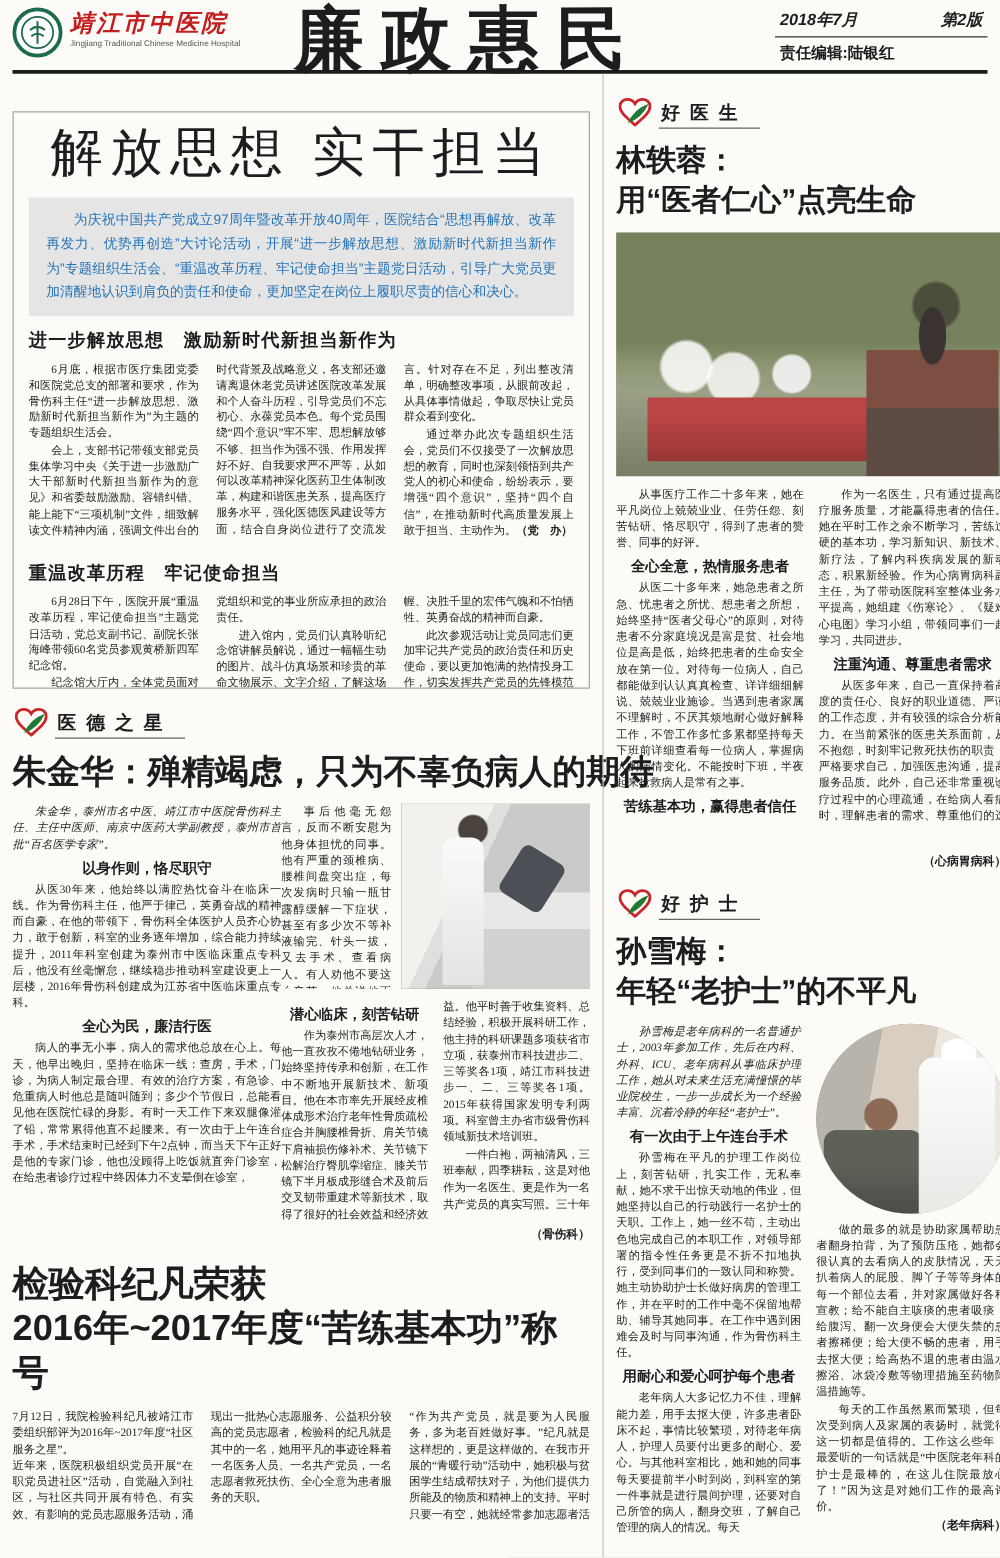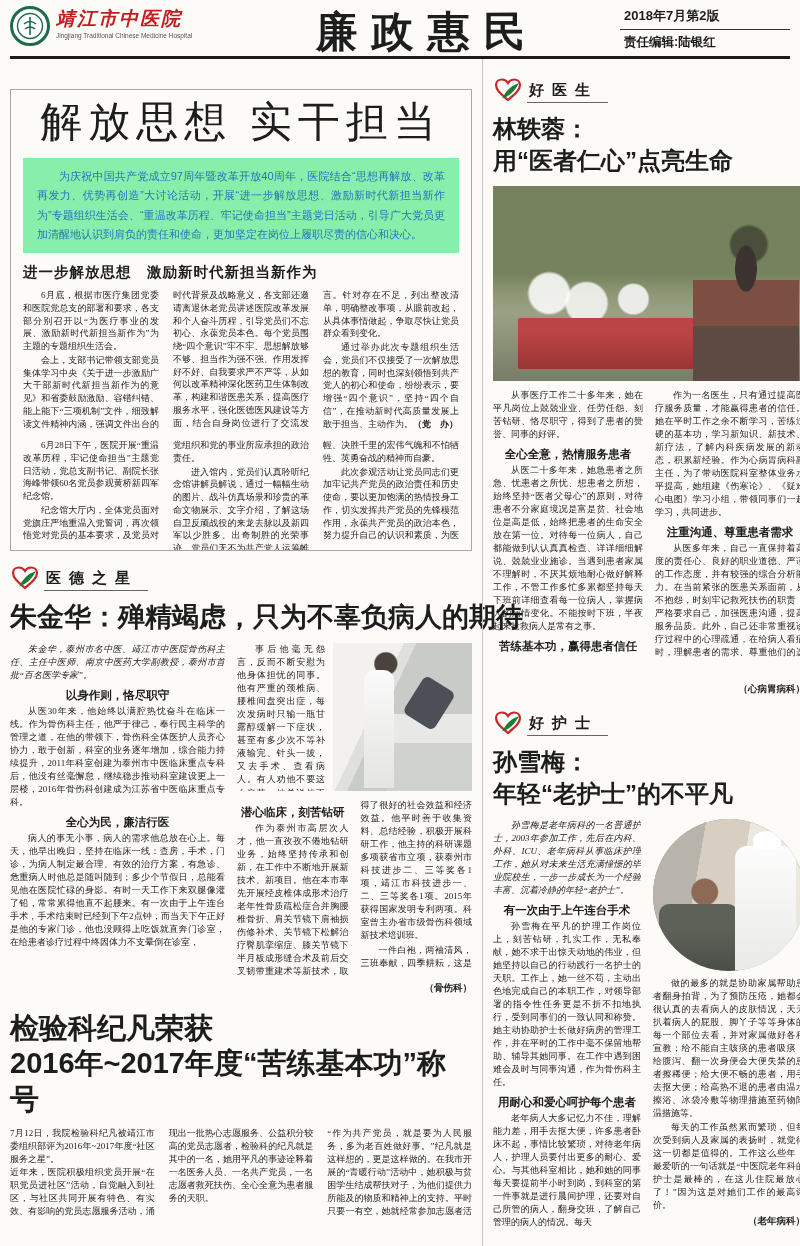--- a/index.html
+++ b/index.html
@@ -12,55 +12,55 @@
   
   .hdr { display:flex; align-items:stretch; padding:6px 10px 4px; height:56px; }
   .logo-wrap { display:flex; align-items:flex-start; gap:6px; width:225px; }
   .logo-emblem { width:40px; height:40px; border-radius:50%; border:3px solid #1d6b4a;
     position:relative; background:#fff; flex:0 0 auto; }
   .logo-emblem svg { position:absolute; inset:3px; }
   .logo-names { display:flex; flex-direction:column; }
   .logo-cn { color:#c21d1f; font-weight:bold; font-size:19px; letter-spacing:2px;
     font-family:"Liberation Serif",serif; font-style:italic; }
   .logo-en { color:#555; font-size:6.5px; font-family:"Liberation Sans",sans-serif; }
-  .masthead { flex:1; text-align:center; font-size:42px; font-weight:900;
+  .masthead { flex:1; text-align:left; font-size:56px; font-weight:900;
     letter-spacing:14px; font-family:"Liberation Serif",serif; line-height:52px; }
   .hdr-right { width:170px; display:flex; flex-direction:column; justify-content:center;
     font-family:"Liberation Sans",sans-serif; font-weight:bold; }
-  .hdr-date { font-size:13px; display:flex; justify-content:flex-start; padding:0 4px 4px; }
+  .hdr-date { font-size:13px; display:flex; justify-content:space-between; padding:0 4px 4px;font-style:italic; }
   .hdr-editor { border-top:1px solid #333; padding:4px 4px 0; font-size:12.5px; }
   .hdr-rule { height:3px; background:#1c1c1c; margin:0 10px; }
   
   .main { display:flex; padding:0 10px; gap:10px; }
   .col-left { width:462px; flex:0 0 auto; }
   .col-right { flex:1; border-left:1px solid #c8c6c0; padding-left:10px; }
   
   .lead-box { margin-top:30px; border:1px solid #a9a7a0; padding:6px 12px 8px; height:462px; overflow:hidden; }
   .lead-h1 { font-family:"Liberation Sans",sans-serif; font-weight:400; font-size:42px;
     letter-spacing:6px; text-align:center; line-height:52px; white-space:nowrap; }
-  .lead-intro { margin-top:10px; background:#86efac; color:#2574b8; padding:9px 14px;
+  .lead-intro { margin-top:10px; background:#e5e5e5; color:#2574b8; padding:9px 14px;
     font-size:11px; line-height:1.75; text-indent:2em; text-align:justify;
     font-family:"Liberation Sans",sans-serif; }
   .sec-h2 { text-align:left; font-family:"Liberation Sans",sans-serif; font-weight:bold;
     font-size:14.5px; margin:10px 0 7px; letter-spacing:1px; }
   .flow3 { columns:3; column-gap:14px; font-size:9px; line-height:1.42; text-align:justify; overflow:hidden; }
   .flow3.s1 { height:150px; }
   .flow3.s2 { height:120px; }
   .flow3 p, .bodytext p { text-indent:2em; margin-bottom:1px; }
   .inline-byline { font-weight:bold; font-family:"Liberation Sans",sans-serif; }
   
   .badge { display:flex; align-items:flex-end; gap:4px; margin-top:14px; }
   .badge svg { width:30px; height:26px; }
   .badge-label { font-family:"Liberation Sans",sans-serif; font-weight:bold; font-size:15px;
     letter-spacing:8px; border-bottom:1px solid #666; padding:0 10px 2px 2px; }
   
   .zhu { margin-top:12px; }
   .zhu-h2 { font-family:"Liberation Sans",sans-serif; font-weight:900; font-size:27px;
     margin:8px 0 8px; letter-spacing:0px; white-space:nowrap; }
-  .zhu-body { display:flex; gap:12px; font-size:9px; line-height:1.45; text-align:justify; }
+  .zhu-body { display:flex; gap:0; font-size:9px; line-height:1.45; text-align:justify; }
   .zhu-c1 { width:215px; flex:0 0 auto; height:352px; overflow:hidden; }
   .kai { font-style:italic; color:#222; }
   .zhu-right { flex:1; display:flex; flex-direction:column; }
   .zhu-toprow { display:flex; gap:8px; }
   .zhu-narrow { width:88px; flex:0 0 auto; height:148px; overflow:hidden; }
   .photo { position:relative; overflow:hidden; background:#8a8f84; }
   .photo-zhu { flex:1; height:148px; }
   .zhu-flow2 { columns:2; column-gap:12px; height:180px; overflow:hidden; margin-top:8px; }
   .sub-h3 { text-align:center; font-family:"Liberation Sans",sans-serif; font-weight:bold;
     font-size:11.5px; margin:5px 0 4px; text-indent:0 !important; }
@@ -149,25 +149,26 @@
   <div class="main">
 
     <div class="col-left">
 
       <section class="lead-box">
         <h1 class="lead-h1">解放思想  实干担当</h1>
         <div class="lead-intro">为庆祝中国共产党成立97周年暨改革开放40周年，医院结合“思想再解放、改革再发力、优势再创造”大讨论活动，开展“进一步解放思想、激励新时代新担当新作为”专题组织生活会、“重温改革历程、牢记使命担当”主题党日活动，引导广大党员更加清醒地认识到肩负的责任和使命，更加坚定在岗位上履职尽责的信心和决心。</div>
 
         <h2 class="sec-h2">进一步解放思想　激励新时代新担当新作为</h2>
         <div class="flow3 s1">
-          <p>6月底，根据市医疗集团党委和医院党总支的部署和要求，各支部分别召开以“为医疗事业的发展、激励新时代新担当新作为”为主题的专题组织生活会。</p>
+          <p>6月底，根据市医疗集团党委和医院党总支的部署和要求，作为骨伤科主任“进一步解放思想、激励新时代新担当新作为”为主题的专题组织生活会。</p>
           <p>会上，支部书记带领支部党员集体学习中央《关于进一步激励广大干部新时代新担当新作为的意见》和省委鼓励激励、容错纠错、能上能下“三项机制”文件，细致解读文件精神内涵，强调文件出台的时代背景及战略意义，各支部还邀请离退休老党员讲述医院改革发展和个人奋斗历程，引导党员们不忘初心、永葆党员本色。每个党员围绕“四个意识”牢不牢、思想解放够不够、担当作为强不强、作用发挥好不好、自我要求严不严等，从如何以改革精神深化医药卫生体制改革，构建和谐医患关系，提高医疗服务水平，强化医德医风建设等方面，结合自身岗位进行了交流发言。针对存在不足，列出整改清单，明确整改事项，从眼前改起，从具体事情做起，争取尽快让党员群众看到变化。</p>
           <p><span>通过举办此次专题组织生活会，党员们不仅接受了一次解放思想的教育，同时也深刻领悟到共产党人的初心和使命，纷纷表示，要增强“四个意识”，坚持“四个自信”，在推动新时代高质量发展上敢于担当、主动作为。</span><span class="inline-byline">（党　办）</span></p>
         </div>
 
+        <h2 class="sec-h2">重温改革历程　牢记使命担当</h2>
         <div class="flow3 s2">
           <p>6月28日下午，医院开展“重温改革历程，牢记使命担当”主题党日活动，党总支副书记、副院长张海峰带领60名党员参观黄桥新四军纪念馆。</p>
           <p>纪念馆大厅内，全体党员面对党旗庄严地重温入党誓词，再次领悟党对党员的基本要求，及党员对党组织和党的事业所应承担的政治责任。</p>
           <p>进入馆内，党员们认真聆听纪念馆讲解员解说，通过一幅幅生动的图片、战斗仿真场景和珍贵的革命文物展示、文字介绍，了解这场自卫反顽战役的来龙去脉以及新四军以少胜多、出奇制胜的光荣事迹，党员们无不为共产党人运筹帷幄、决胜千里的宏伟气魄和不怕牺牲、英勇奋战的精神而自豪。</p>
           <p><span>此次参观活动让党员同志们更加牢记共产党员的政治责任和历史使命，要以更加饱满的热情投身工作，切实发挥共产党员的先锋模范作用，永葆共产党员的政治本色，努力提升自己的认识和素质，为医疗事业的发展、为社会的发展做出更大的贡献！</span></p>
         </div>
       </section>
 
       <section class="zhu">
         <div class="badge">
@@ -175,21 +176,21 @@
             <path d="M15 23 C8 17 3 13 3 8 C3 4.5 6 2.5 9 2.5 C11.5 2.5 13.8 4 15 6 C16.2 4 18.5 2.5 21 2.5 C24 2.5 27 4.5 27 8 C27 13 22 17 15 23 Z" fill="none" stroke="#c9252b" stroke-width="2.2"></path>
             <path d="M9 22 Q14 10 26 6 Q20 18 10 21 Z" fill="#1f7a36"></path>
           </svg>
           <span class="badge-label">医德之星</span>
         </div>
         <h2 class="zhu-h2">朱金华：殚精竭虑，只为不辜负病人的期待</h2>
         <div class="zhu-body bodytext">
           <div class="zhu-c1">
             <p class="kai">朱金华，泰州市名中医、靖江市中医院骨伤科主任、主任中医师、南京中医药大学副教授，泰州市首批“百名医学专家”。</p>
             <p class="sub-h3">以身作则，恪尽职守</p>
-            <p>从医30年来，他始终以满腔热忱奋斗在临床一线。作为骨伤科主任，他严于律己，奉行民主科学的管理之道，在他的带领下，骨伤科全体医护人员齐心协力，敢于创新，科室的业务逐年增加，综合能力持续提升，2011年科室创建为泰州市中医临床重点专科后，他没有丝毫懈怠，继续稳步推动科室建设更上一层楼，2016年骨伤科创建成为江苏省中医临床重点专科。</p>
+            <p>从医30年来，他始终以满腔热忱奋斗在临床一线。作为骨伤科主任，他严于律己，英勇奋战的精神而自豪，在他的带领下，骨伤科全体医护人员齐心协力，敢于创新，科室的业务逐年增加，综合能力持续提升，2011年科室创建为泰州市中医临床重点专科后，他没有丝毫懈怠，继续稳步推动科室建设更上一层楼，2016年骨伤科创建成为江苏省中医临床重点专科。</p>
             <p class="sub-h3">全心为民，廉洁行医</p>
             <p>病人的事无小事，病人的需求他总放在心上。每天，他早出晚归，坚持在临床一线：查房，手术，门诊，为病人制定最合理、有效的治疗方案，有急诊、危重病人时他总是随叫随到；多少个节假日，总能看见他在医院忙碌的身影。有时一天工作下来双腿像灌了铅，常常累得他直不起腰来。有一次由于上午连台手术，手术结束时已经到下午2点钟，而当天下午正好是他的专家门诊，他也没顾得上吃饭就直奔门诊室，在给患者诊疗过程中终因体力不支晕倒在诊室，</p>
           </div>
           <div class="zhu-right">
             <div class="zhu-toprow">
               <div class="zhu-narrow">
                 <p>事后他毫无怨言，反而不断安慰为他身体担忧的同事。他有严重的颈椎病、腰椎间盘突出症，每次发病时只输一瓶甘露醇缓解一下症状，甚至有多少次不等补液输完、针头一拔，又去手术、查看病人。有人劝他不要这么辛苦，他总说他不能辜负病人的期待，病人的需要就是他的动力。</p>
 
               </div>
               <figure class="photo photo-zhu">

